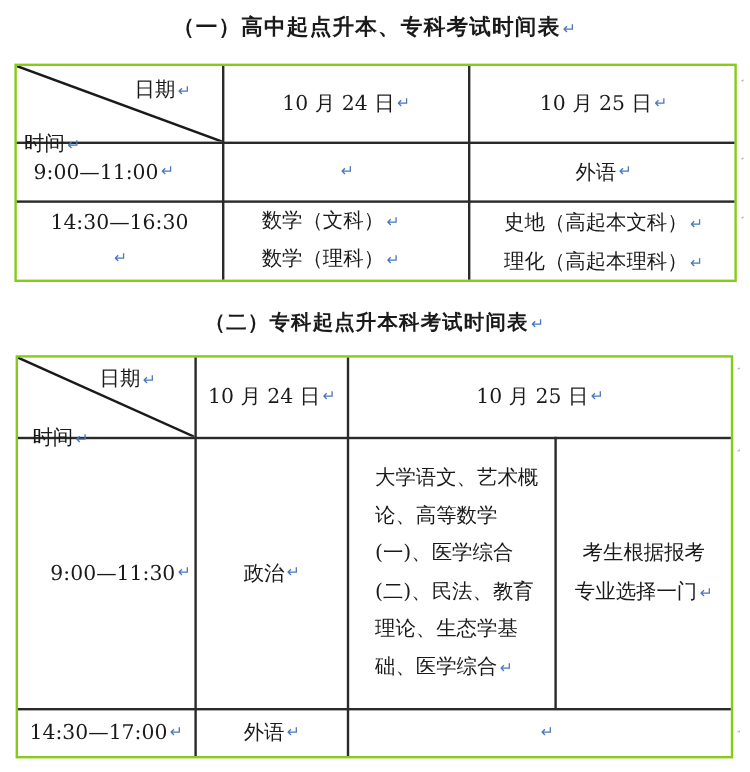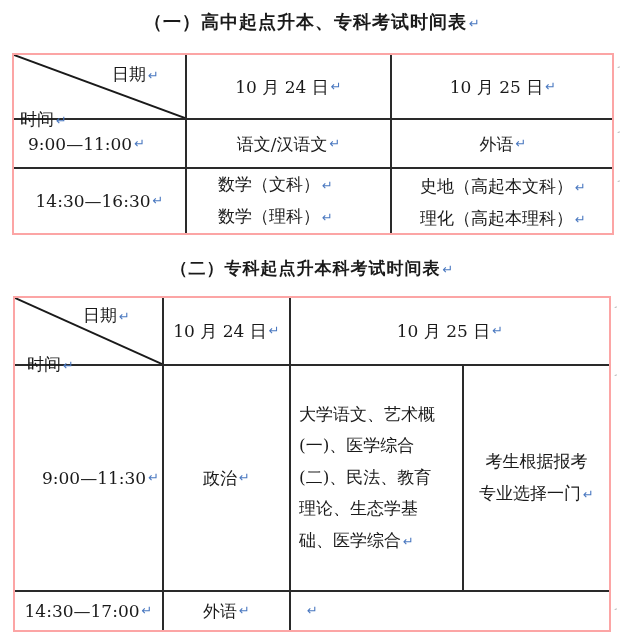--- a/index.html
+++ b/index.html
@@ -3,26 +3,26 @@
 <meta charset="utf-8">
 <style>
   html, body { margin: 0; padding: 0; background: #ffffff; }
   body { width: 625px; height: 643px; position: relative; overflow: hidden;
          font-family: "DejaVu Serif", "Liberation Serif", serif; color: #1a1a1a; }
   .title { position: absolute; left: 0; width: 625px; text-align: center;
            font-family: "DejaVu Sans", "Liberation Sans", sans-serif; font-weight: bold;
            font-size: 18px; letter-spacing: 1px; }
   .ret { color: #4a78c0; font-size: 13px; margin-left: 2px; font-family: "DejaVu Sans", sans-serif; font-weight: normal; }
   .side-mark { position: absolute; color: #999; font-size: 9px; font-family: "DejaVu Sans", sans-serif; }
-  .tbl { position: absolute; border: 2px solid #fca5a5; box-sizing: border-box; }
+  .tbl { position: absolute; border: 2px solid #84cc16; box-sizing: border-box; }
   .vl { position: absolute; top: 0; bottom: 0; width: 0; border-left: 2px solid #2a2a2a; }
   .hl { position: absolute; height: 0; border-top: 2px solid #2a2a2a; }
   .cell { position: absolute; display: flex; align-items: center; justify-content: center;
           text-align: center; font-size: 17px; line-height: 30px; box-sizing: border-box; }
-  .cell.left { justify-content: flex-start; text-align: left; }
+  .cell.left { justify-content: center; text-align: left; }
   .stack { display: flex; flex-direction: column; align-items: center; }
   .stack.left { align-items: flex-start; }
   .diag svg { position: absolute; left: 0; top: 0; }
   .corner-top { position: absolute; font-size: 17px; }
   .corner-bot { position: absolute; font-size: 17px; margin-top: 17px; }
 </style>
 </head>
 <body>
 
 <div class="title" style="top:10px;">
@@ -50,29 +50,28 @@
   <div class="cell" style="left:378px; top:0; width:222px; height:63px;">
       <span>10 月 25 日</span>
       <span class="ret">↵</span>
     </div>
 
   <div class="cell" style="left:0; top:65px; width:145px; height:47px;">
       <span>9:00—11:00</span>
       <span class="ret">↵</span>
     </div>
   <div class="cell" style="left:173px; top:65px; width:203px; height:47px;">
-      <span>语文/汉语文</span>
       <span class="ret">↵</span>
     </div>
   <div class="cell" style="left:378px; top:65px; width:222px; height:47px;">
       <span>外语</span>
       <span class="ret">↵</span>
     </div>
 
-  <div class="cell" style="left:0; top:114px; width:171px; height:64px;">
+  <div class="cell" style="left:0; top:114px; width:171px; height:64px;flex-direction:column;">
       <span>14:30—16:30</span>
       <span class="ret">↵</span>
     </div>
   <div class="cell" style="left:173px; top:114px; width:177px; height:64px;align-items:flex-end;">
     <div class="stack">
       <div><span>数学（文科）</span><span class="ret">↵</span></div>
       <div><span>数学（理科）</span><span class="ret">↵</span></div>
     </div>
   </div>
   <div class="cell" style="left:378px; top:114px; width:222px; height:68px;">
@@ -118,20 +117,21 @@
       <span>9:00—11:30</span>
       <span class="ret">↵</span>
     </div>
   <div class="cell" style="left:149px; top:68px; width:125px; height:224px;">
       <span>政治</span>
       <span class="ret">↵</span>
     </div>
   <div class="cell left" style="left:284px; top:68px; width:163px; height:224px;">
     <div class="stack left" style="line-height:31.5px;">
       <div>大学语文、艺术概</div>
+      <div>论、高等数学</div>
       <div>(一)、医学综合</div>
       <div>(二)、民法、教育</div>
       <div>理论、生态学基</div>
       <div><span>础、医学综合</span><span class="ret">↵</span></div>
     </div>
   </div>
   <div class="cell" style="left:449px; top:68px; width:145px; height:224px;">
     <div class="stack" style="line-height:32px;">
       <div>考生根据报考</div>
       <div><span>专业选择一门</span><span class="ret">↵</span></div>

